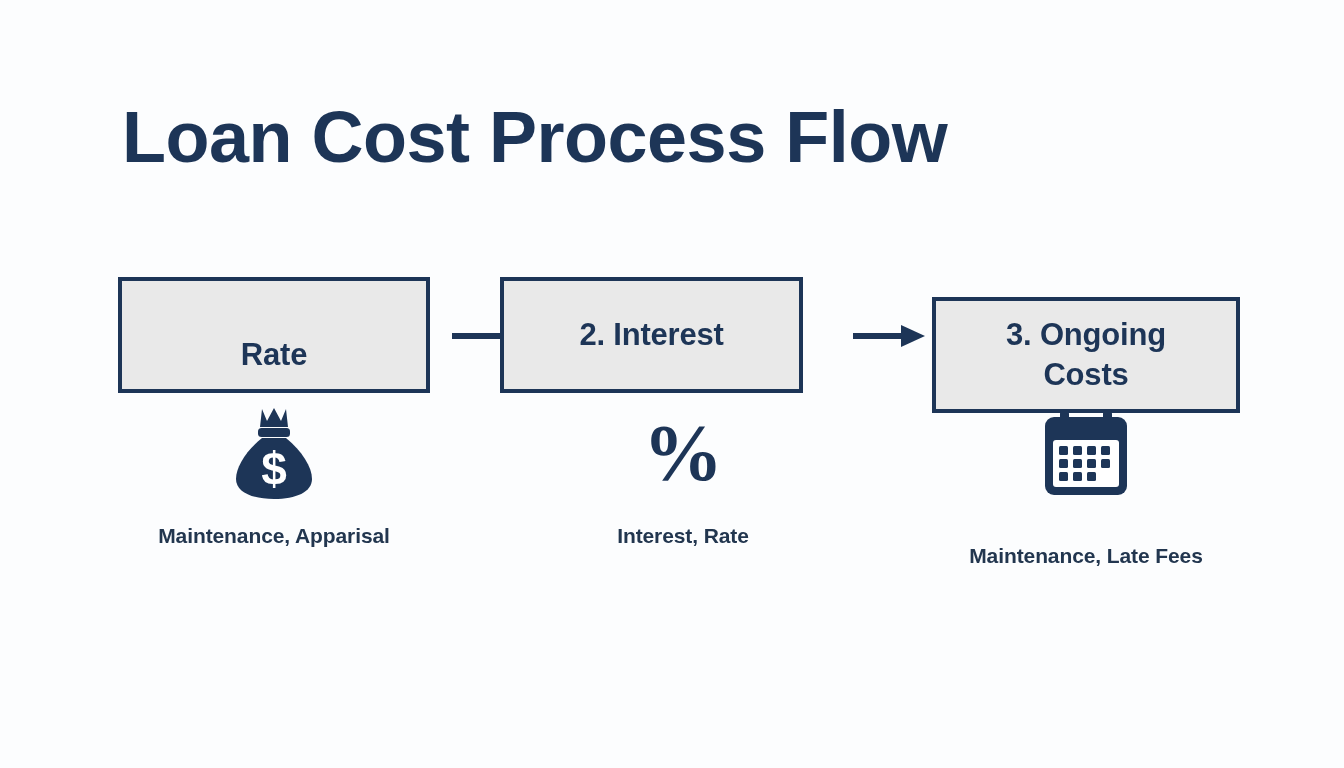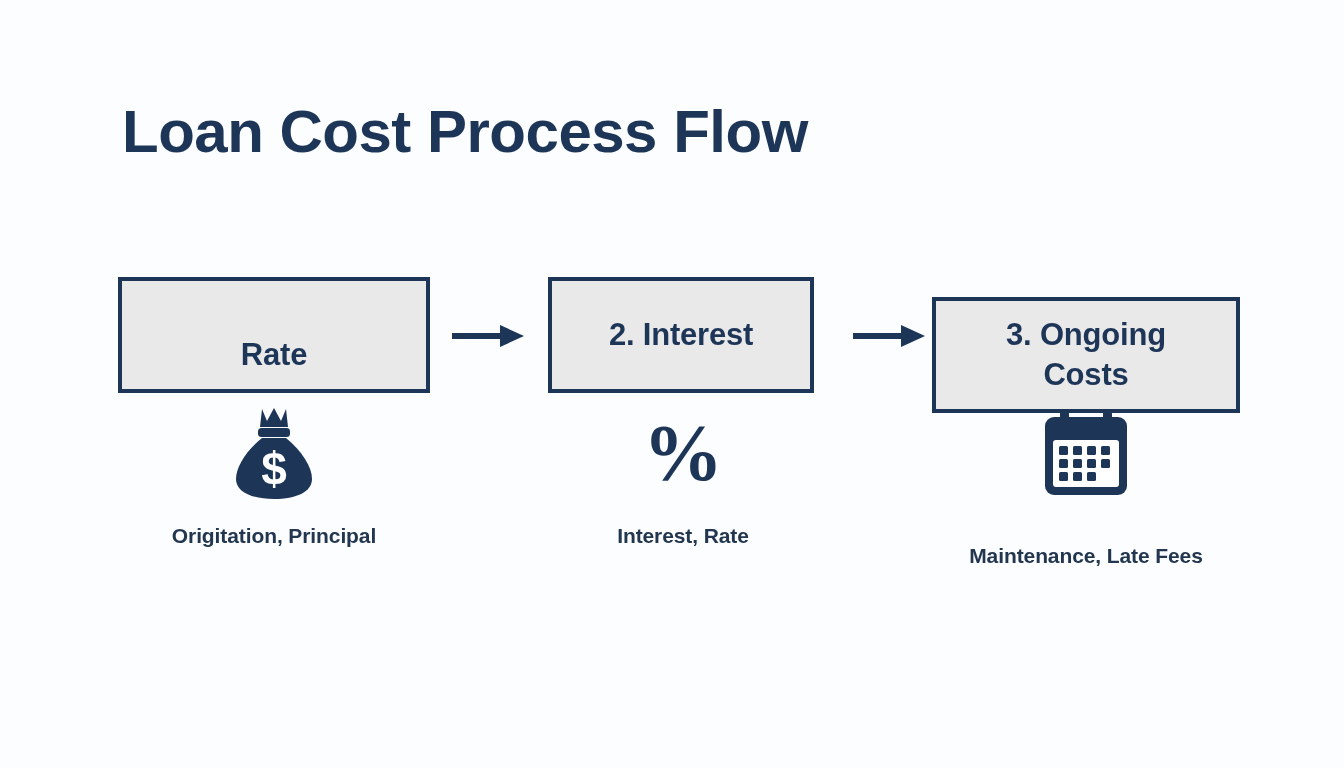--- a/index.html
+++ b/index.html
@@ -21,21 +21,21 @@
     left: 0; top: 0;
     width: 1344px;
     height: 768px;
   }
 
   
   .page-title {
     position: absolute;
     left: 122px;
     top: 100px;
-    font-size: 60px;
+    font-size: 72px;
     font-weight: 700;
     letter-spacing: -0.5px;
     color: #1d3557;
     line-height: 1.05;
     white-space: nowrap;
   }
 
   
   .flow-row {
     position: absolute;
@@ -60,21 +60,21 @@
   .step-box .step-label {
     font-size: 31px;
     font-weight: 700;
     color: #1d3557;
     line-height: 1.28;
     letter-spacing: -0.2px;
     padding: 0 10px;
   }
 
   .box-1 { left: 118px;  width: 312px; }
-  .box-2 { left: 548px;  width: 266px; }
+  .box-2 { left: 500px;  width: 303px; }
   .box-3 { left: 932px;  width: 308px; margin-top: 20px; }
 
   
   .flow-arrow {
     position: absolute;
     top: 46px;
     height: 26px;
     width: 72px;
   }
   .arrow-1 { left: 452px; }
@@ -164,21 +164,21 @@
 
   <div class="detail-col col-1">
     <div class="detail-icon">
       <svg width="84" height="96" viewBox="0 0 84 96" aria-hidden="true">
         <path d="M30 4 L35 16 L42 3 L49 16 L54 4 L56 22 L28 22 Z" fill="#1d3557"></path>
         <rect x="26" y="23" width="32" height="9" rx="3.5" fill="#1d3557"></rect>
         <path d="M30 33 C14 46 4 62 4 74 C4 87 20 94 42 94 C64 94 80 87 80 74 C80 62 70 46 54 33 Z" fill="#1d3557"></path>
         <text x="42" y="80" font-family="'Liberation Sans', sans-serif" font-size="46" font-weight="700" fill="#ffffff" text-anchor="middle">$</text>
       </svg>
     </div>
-    <div class="detail-caption">Origitation, Principal</div>
+    <div class="detail-caption">Maintenance, Apparisal</div>
   </div>
 
   <div class="detail-col col-2">
     <div class="detail-icon">
       <span class="percent-glyph">%</span>
     </div>
     <div class="detail-caption">Interest, Rate</div>
   </div>
 
   <div class="detail-col col-3">

